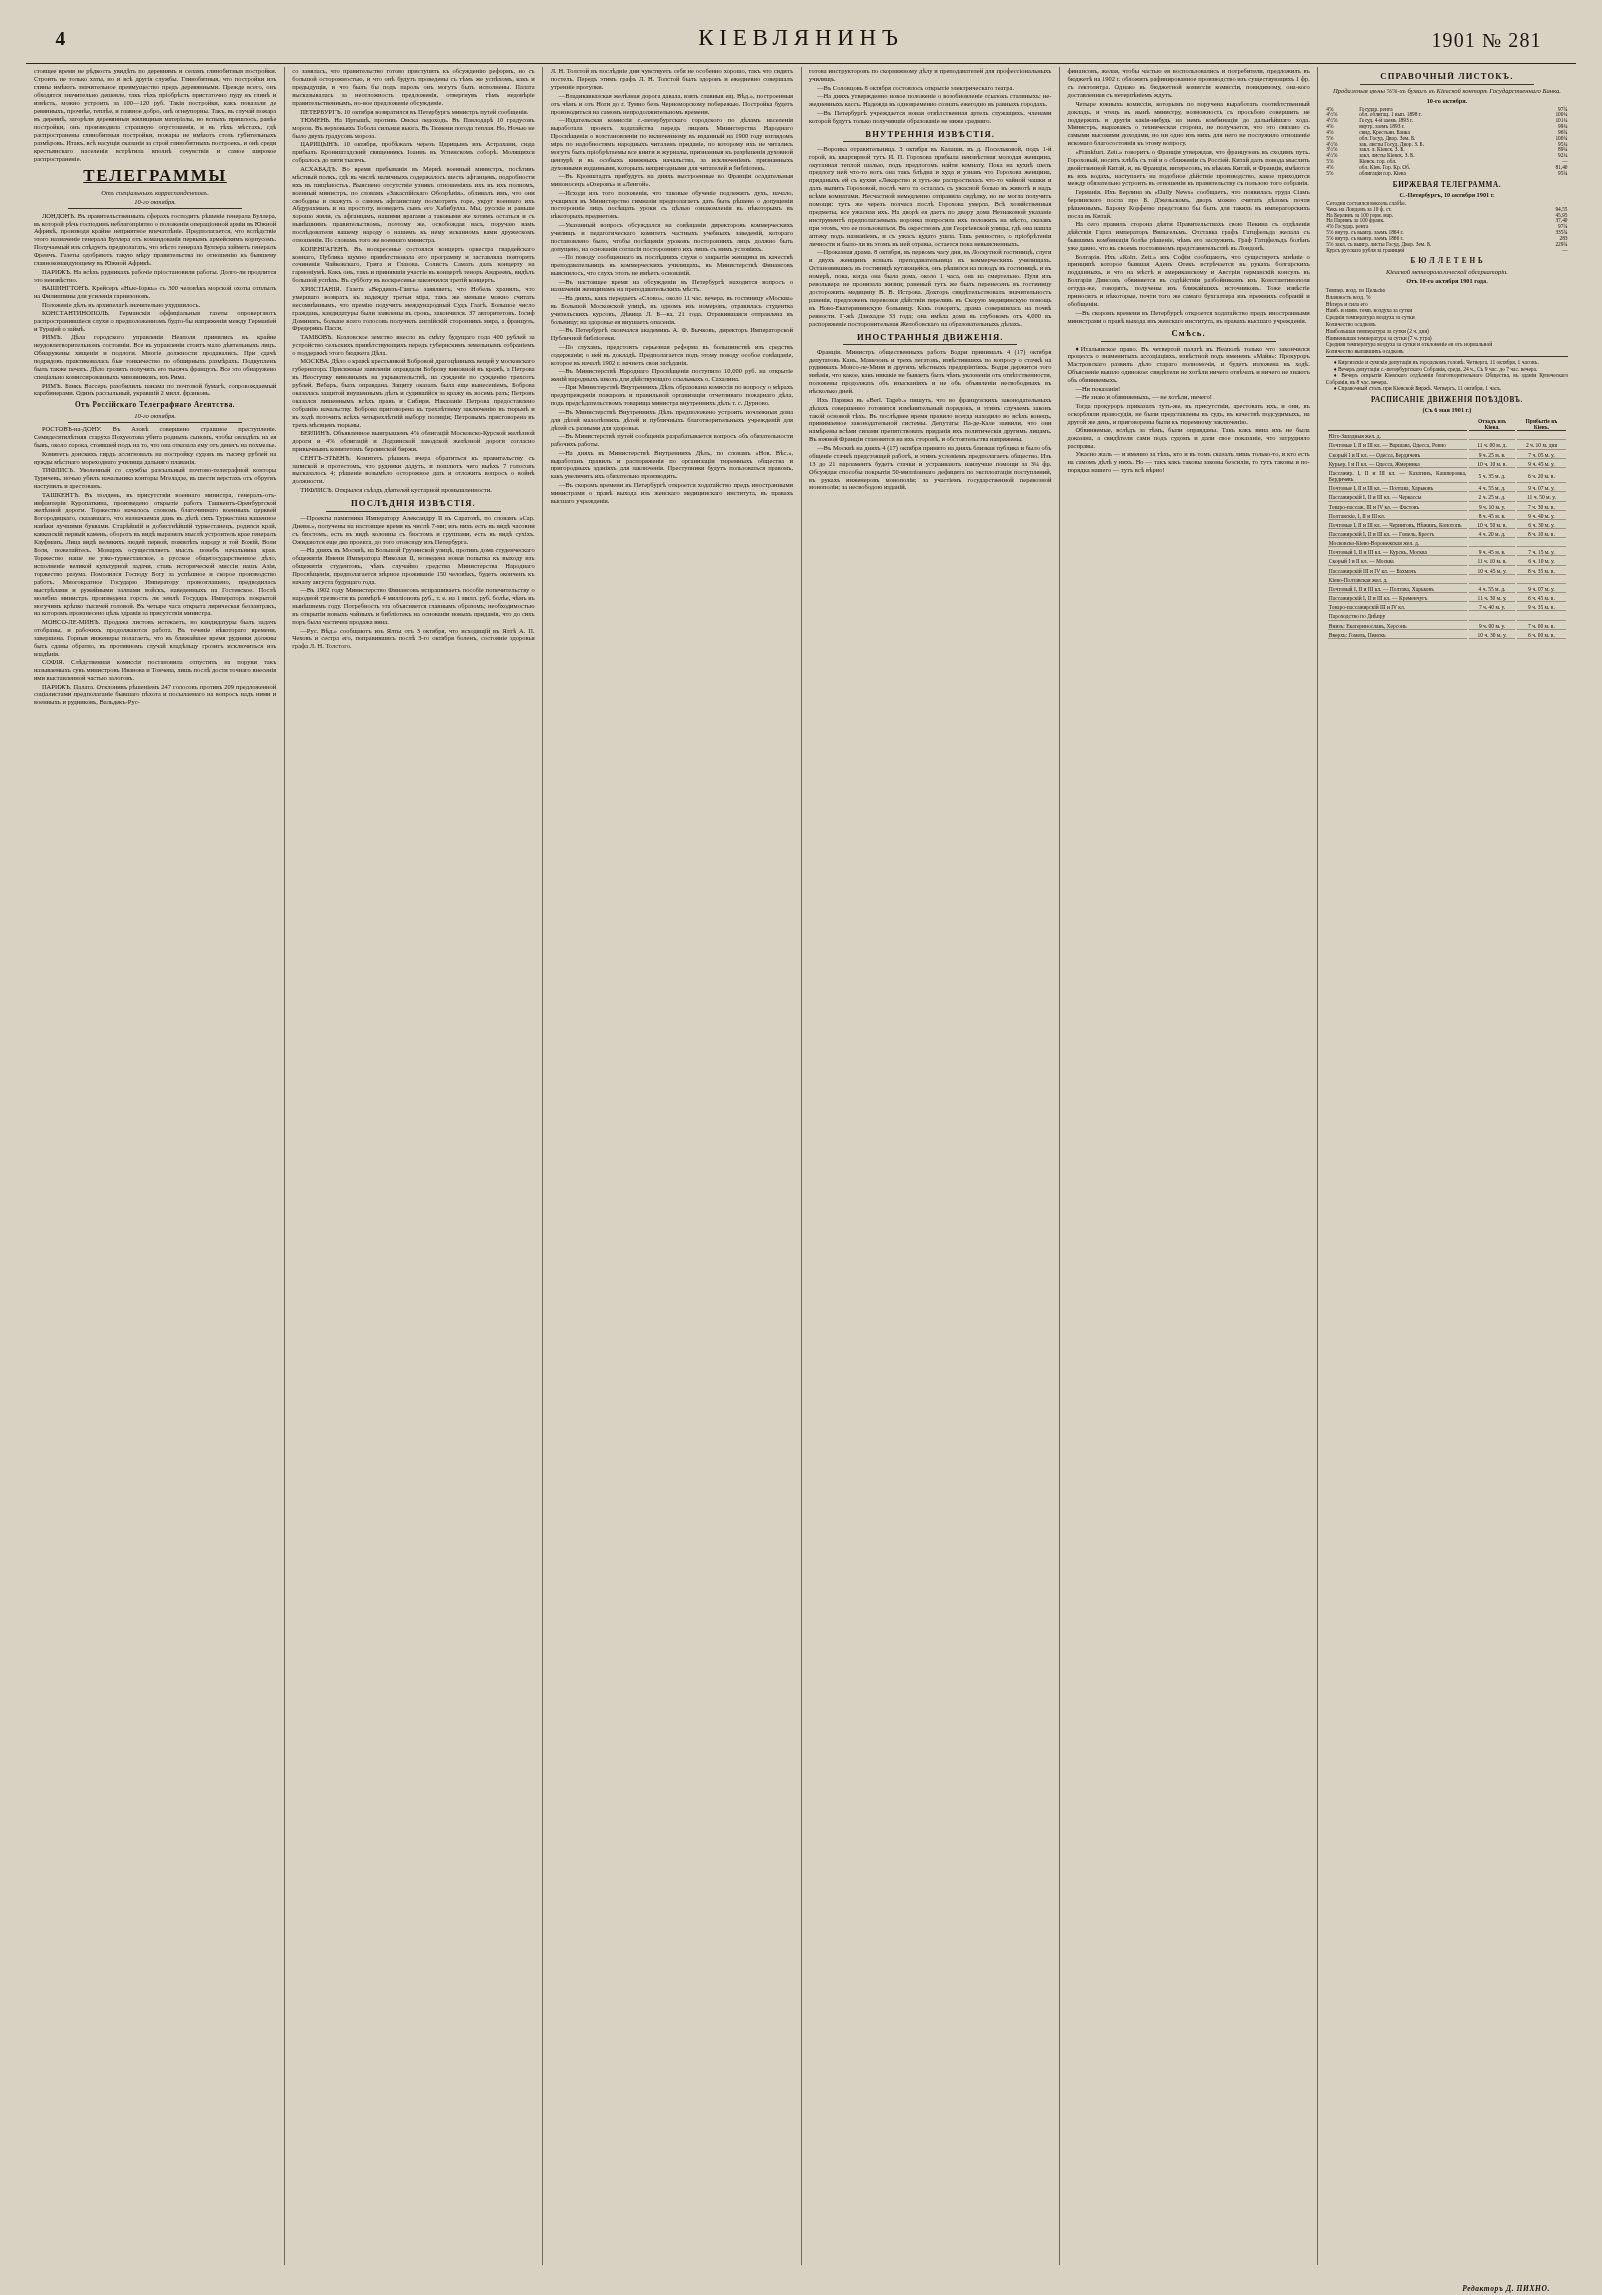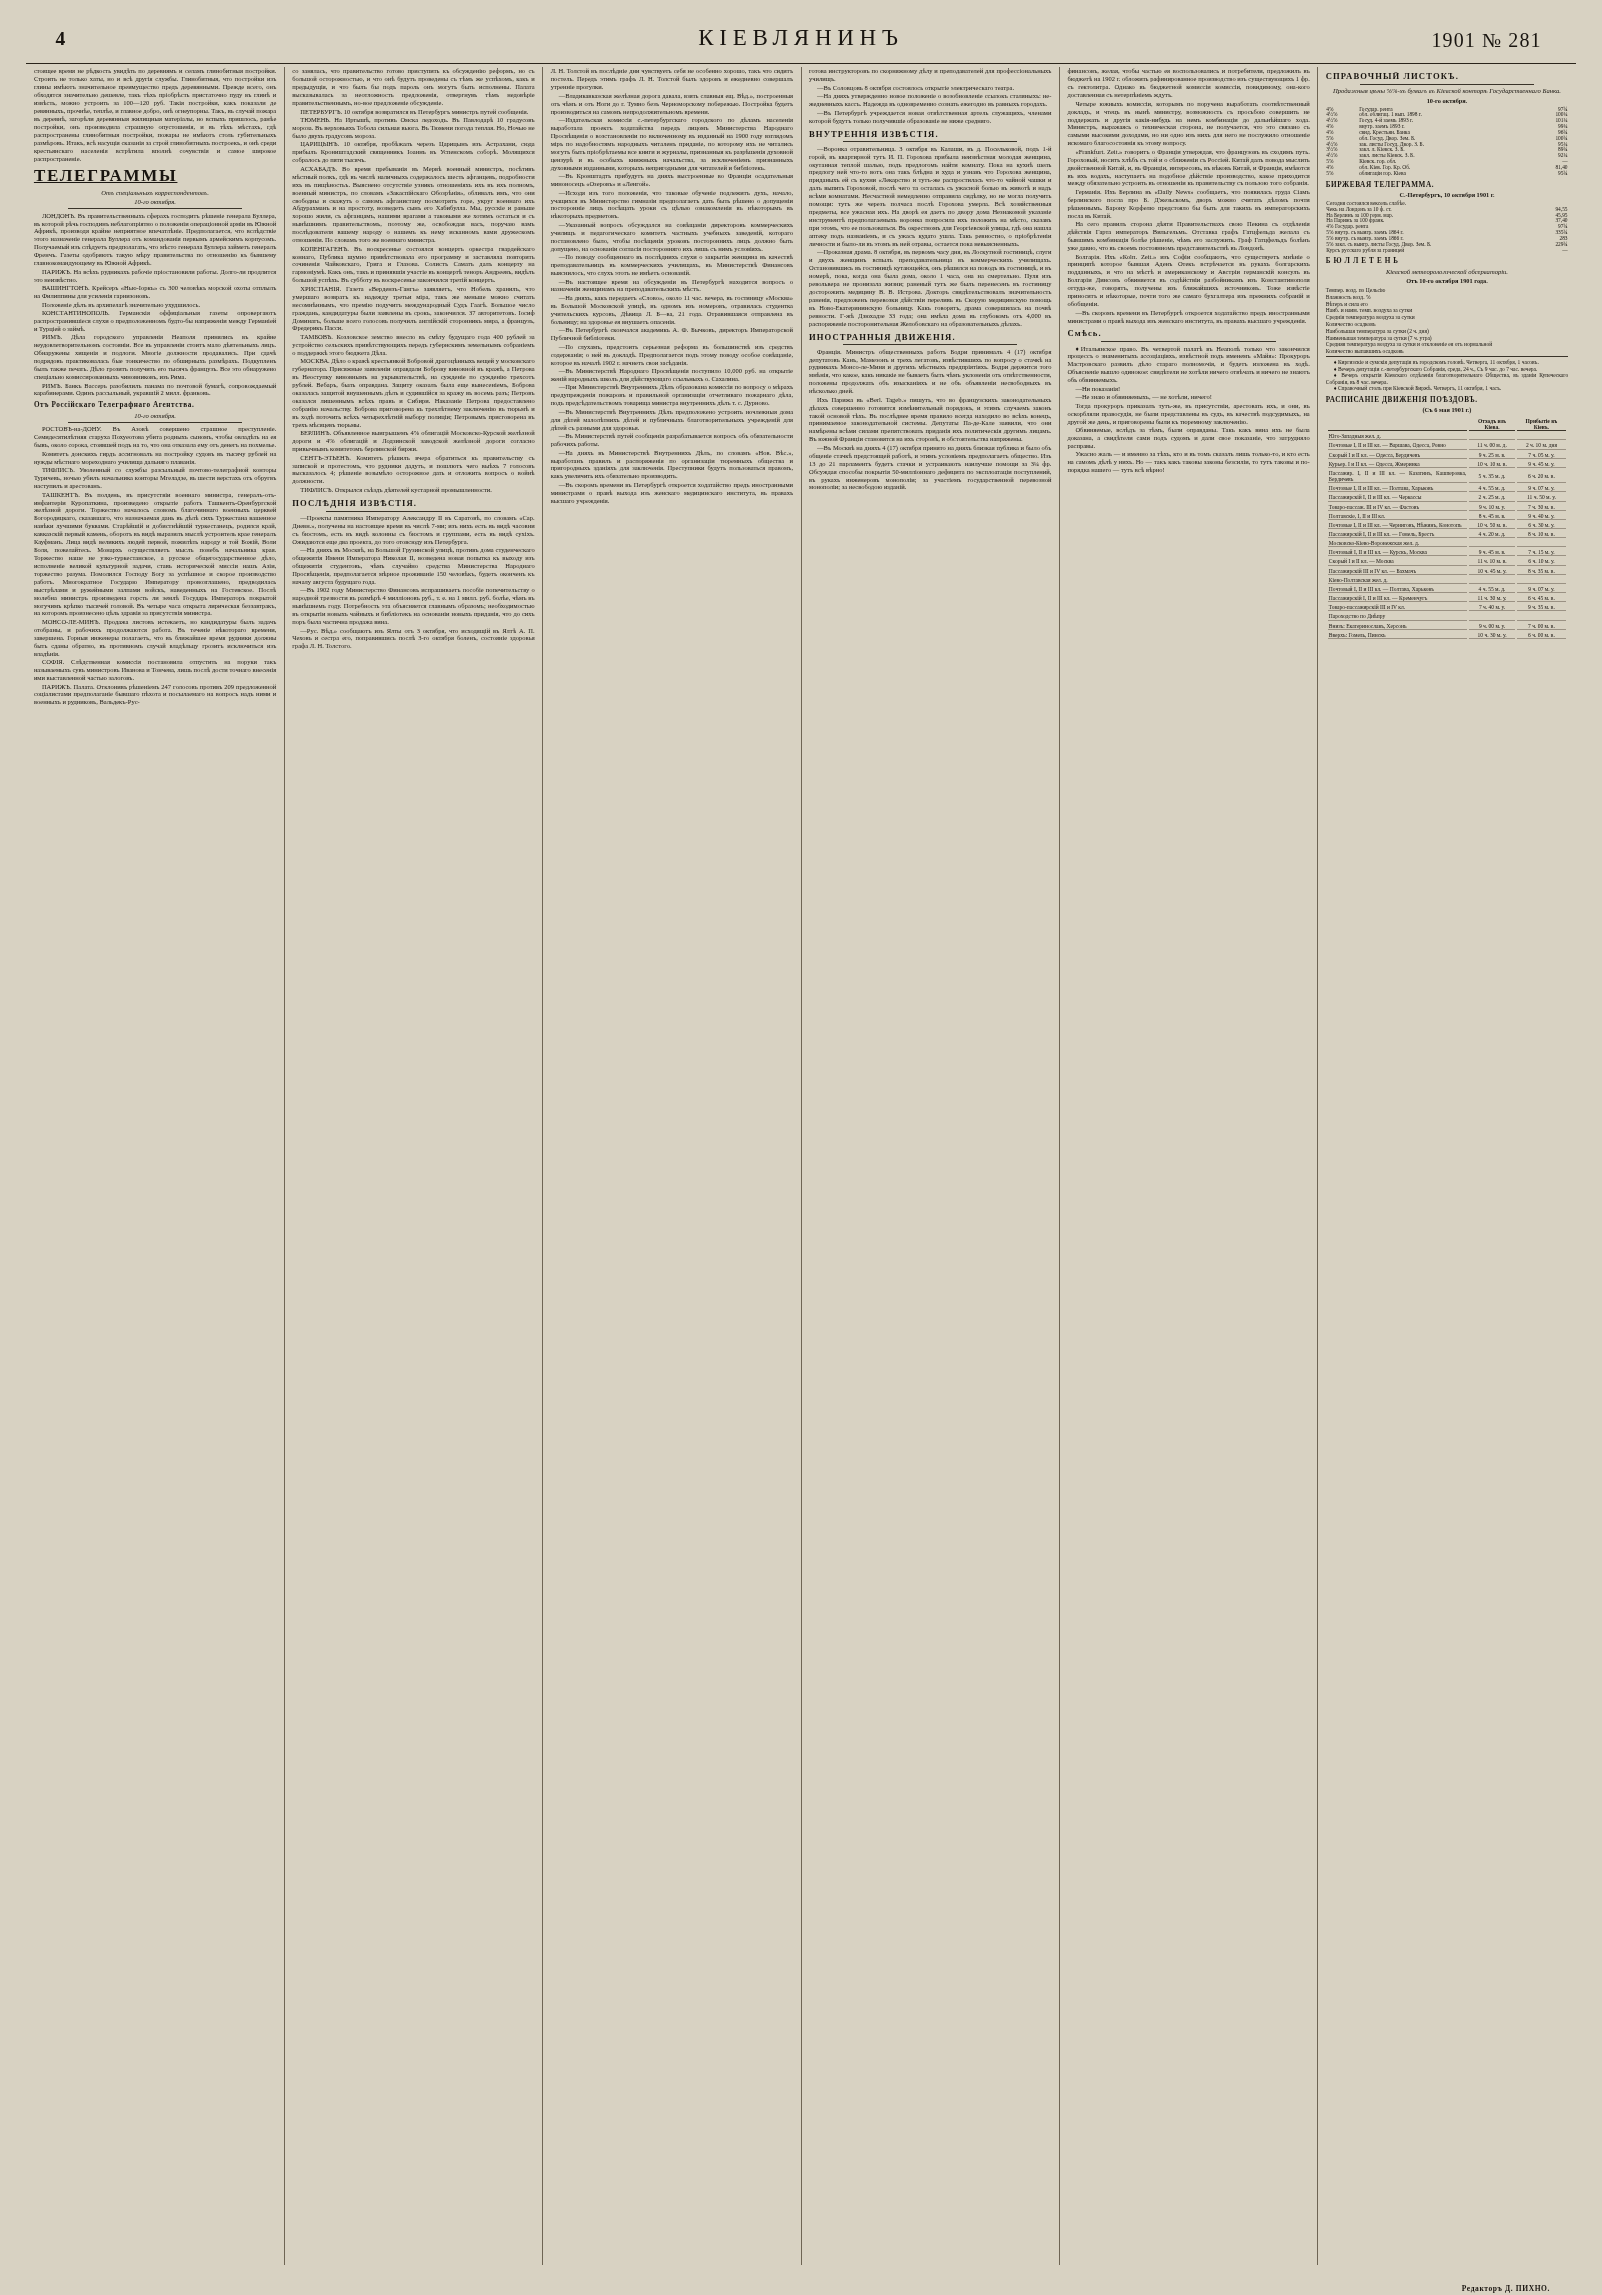--- a/index.html
+++ b/index.html
@@ -29,21 +29,21 @@
     font-size:6.5px;
     line-height:1.22;
     text-align:justify;
     overflow:hidden;
     column-fill:auto;
   }
   .col:last-child{border-right:none;}
   .col p{margin:0 0 0.6px 0;text-indent:8px;}
   .col p.noind{text-indent:0;}
   .hd{
-    text-align:left;font-weight:bold;margin:4px 0 1.7px 0;
+    text-align:center;font-weight:bold;margin:4px 0 1.7px 0;
     letter-spacing:0.9px;text-indent:0;
   }
   .hd.big{font-size:17px;letter-spacing:1.7px;text-decoration:underline;}
   .hd.mid{font-size:8.6px;letter-spacing:1.1px;}
   .hd.sm{font-size:7.2px;letter-spacing:0.6px;}
   .sub{text-align:center;font-style:italic;font-size:6.6px;margin:1.1px 0;text-indent:0;}
   .rule{border:0;border-top:0.6px solid #3a342a;margin:2.3px 12.6px;}
   .rule.short{margin:2.3px 34px;}
   .dline{text-align:center;font-size:6.3px;margin:1.1px 0 2.3px 0;text-indent:0;font-weight:bold;}
   .bullet{text-indent:5.7px;}
@@ -51,21 +51,21 @@
   .tbl{width:100%;border-collapse:collapse;font-size:5.4px;line-height:1.08;}
   .tbl td{padding:0 0.6px;vertical-align:top;}
   .tbl td.r{text-align:right;}
   .tt{font-size:5.5px;line-height:1.12;}
   .tt td{padding:0 1.1px;border-bottom:0.6px solid #9a9183;}
   .tt td.c{text-align:center;}
   .tt .hdr td{font-weight:bold;text-align:center;border-bottom:0.6px solid #3a342a;}
   .boxline{border-top:0.6px solid #3a342a;margin:1.7px 0;}
   .footer{
     position:absolute;left:0;right:0;bottom:2.3px;text-align:right;
-    padding-right:52px;font-size:7.5px;font-weight:bold;letter-spacing:0.6px;
+    padding-right:52px;font-size:7.5px;font-weight:bold;letter-spacing:0.6px;font-style:italic;
   }
   .sm9{font-size:5.5px;line-height:1.13;}
 </style>
 </head>
 <body>
 
 <div class="page">
 
   <div class="masthead">
     <div class="pg">4</div>

